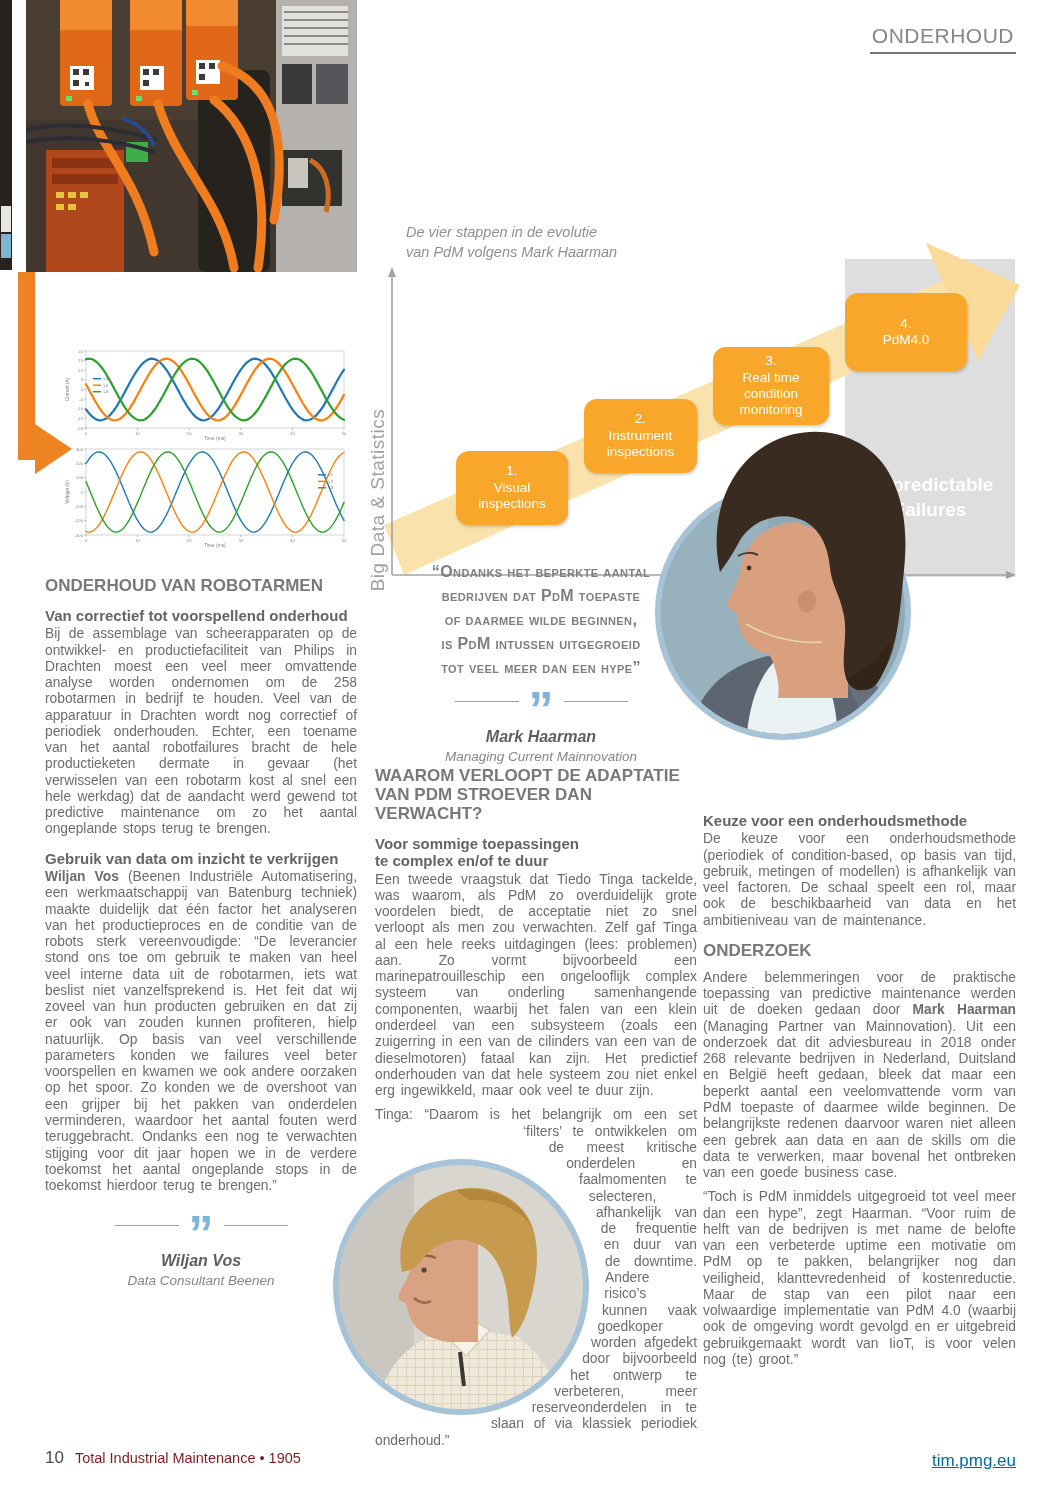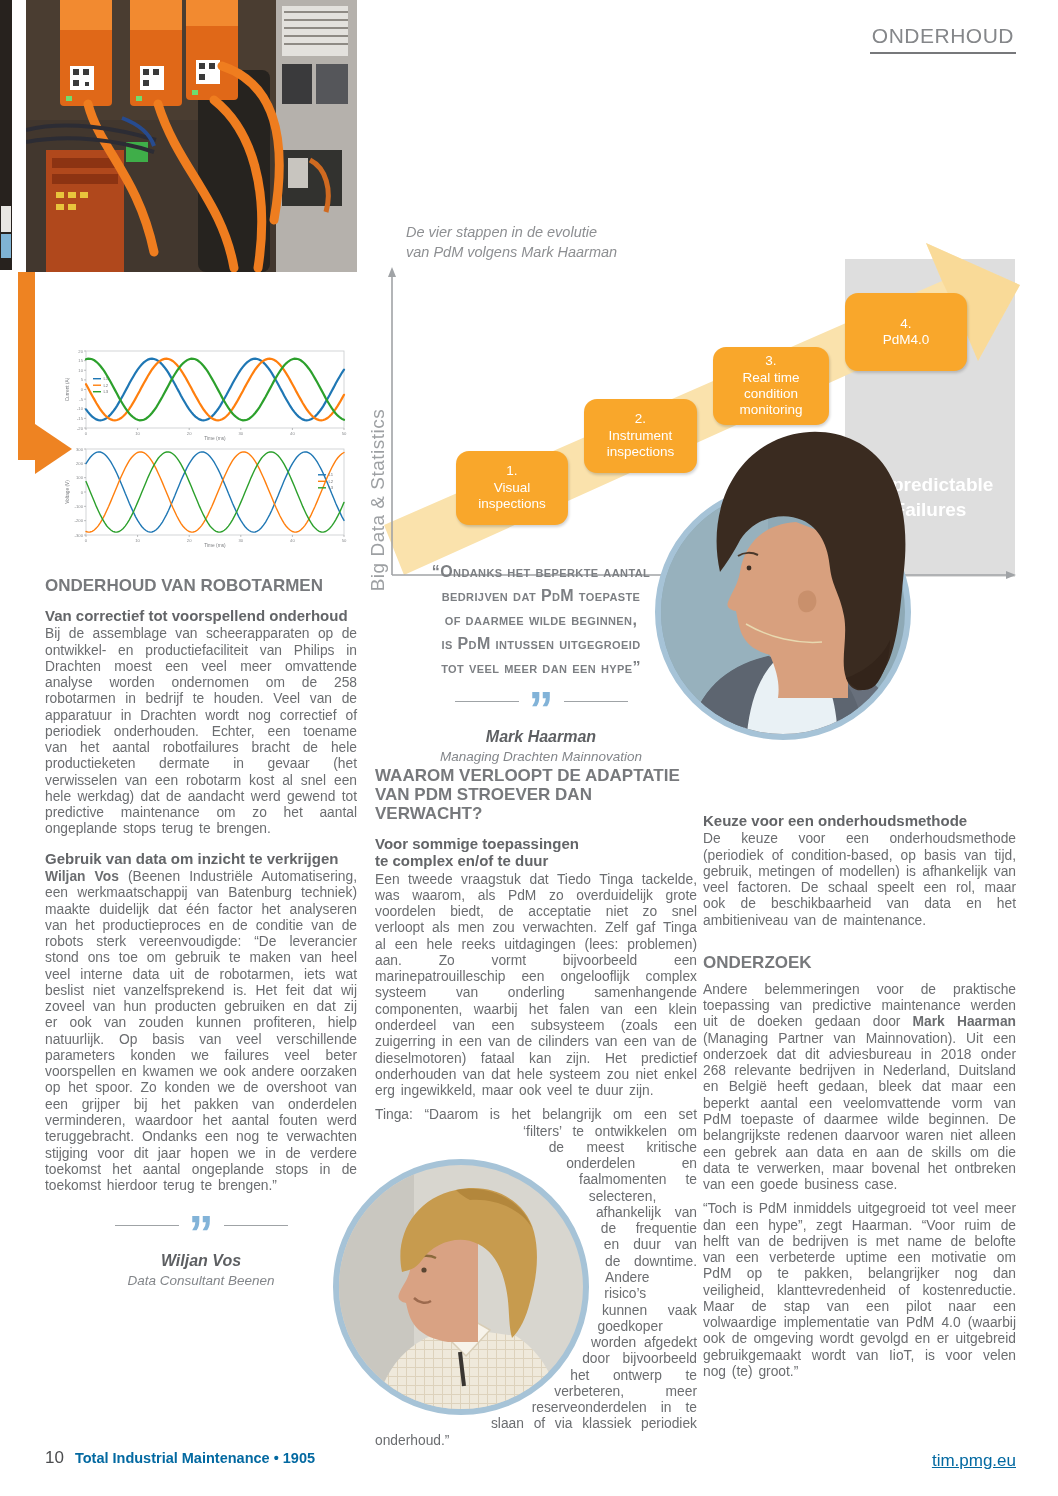--- a/index.html
+++ b/index.html
@@ -75,21 +75,21 @@
   h3.sub{font-size:15px;font-weight:bold;color:#636568;margin:12px 0 2px 0;line-height:1.15;}
   p.body{font-size:13.8px;color:#6b6d70;text-align:justify;line-height:1.18;
          word-spacing:2px;margin:2px 0 8px 0;}
   .lead{font-weight:bold;}
   #col-left .quote{margin-top:16px;}
   .vos-float{float:left;width:230px;height:322px;shape-outside:circle(148px at 82px 165px);}
 
   
   #footer-left{left:45px;top:1448px;display:flex;align-items:baseline;gap:11px;}
   #page-number{font-size:17px;color:#4b4c4e;}
-  #journal{font-size:14.5px;color:#0369a1;font-weight:bold;}
+  #journal{font-size:14.5px;color:#7f1d1d;}
   #website{right:42px;top:1451px;font-size:17px;color:#0369a1;text-decoration:underline;}
 </style>
 </head>
 <body>
 
 <div id="page">
 
   <div class="abs" id="photo-strip">
     <div class="m1"></div>
       <div class="m2"></div>
@@ -327,21 +327,21 @@
 bedrijven dat PdM toepaste
 of daarmee wilde beginnen,
 is PdM intussen uitgegroeid
 tot veel meer dan een hype”</div>
     <div class="q-divider">
       <div class="q-line"></div>
       <div class="q-glyph">”</div>
       <div class="q-line"></div>
     </div>
     <div class="q-name">Mark Haarman</div>
-    <div class="q-role">Managing Drachten Mainnovation</div>
+    <div class="q-role">Managing Current Mainnovation</div>
   </div>
 
   <div class="abs col" id="col-left">
     <h2 class="section">ONDERHOUD VAN ROBOTARMEN</h2>
     <h3 class="sub">Van correctief tot voorspellend onderhoud</h3>
     <p class="body">Bij de assemblage van scheerapparaten op de ontwikkel- en productiefaciliteit van Philips in Drachten moest een veel meer omvattende analyse worden ondernomen om de 258 robotarmen in bedrijf te houden. Veel van de apparatuur in Drachten wordt nog correctief of periodiek onderhouden. Echter, een toename van het aantal robotfailures bracht de hele productieketen dermate in gevaar (het verwisselen van een robotarm kost al snel een hele werkdag) dat de aandacht werd gewend tot predictive maintenance om zo het aantal ongeplande stops terug te brengen.</p>
     <h3 class="sub">Gebruik van data om inzicht te verkrijgen</h3>
     <p class="body"><span class="lead">Wiljan Vos </span><span>(Beenen Industriële Automatisering, een werkmaatschappij van Batenburg techniek) maakte duidelijk dat één factor het analyseren van het productieproces en de conditie van de robots sterk vereenvoudigde: “De leverancier stond ons toe om gebruik te maken van heel veel interne data uit de robotarmen, iets wat beslist niet vanzelfsprekend is. Het feit dat wij zoveel van hun producten gebruiken en dat zij er ook van zouden kunnen profiteren, hielp natuurlijk. Op basis van veel verschillende parameters konden we failures veel beter voorspellen en kwamen we ook andere oorzaken op het spoor. Zo konden we de overshoot van een grijper bij het pakken van onderdelen verminderen, waardoor het aantal fouten werd teruggebracht. Ondanks een nog te verwachten stijging voor dit jaar hopen we in de verdere toekomst het aantal ongeplande stops in de toekomst hierdoor terug te brengen.”</span></p>
     <div class="quote">
       <div class="q-divider">
@@ -359,21 +359,21 @@
 VAN PDM STROEVER DAN VERWACHT?</h2>
     <h3 class="sub pre">Voor sommige toepassingen
 te complex en/of te duur</h3>
     <p class="body">Een tweede vraagstuk dat Tiedo Tinga tackelde, was waarom, als PdM zo overduidelijk grote voordelen biedt, de acceptatie niet zo snel verloopt als men zou verwachten. Zelf gaf Tinga al een hele reeks uitdagingen (lees: problemen) aan. Zo vormt bijvoorbeeld een marinepatrouilleschip een ongelooflijk complex systeem van onderling samenhangende componenten, waarbij het falen van een klein onderdeel van een subsysteem (zoals een zuigerring in een van de cilinders van een van de dieselmotoren) fataal kan zijn. Het predictief onderhouden van dat hele systeem zou niet enkel erg ingewikkeld, maar ook veel te duur zijn.</p>
     <p class="body"><span class="vos-float"></span><span>Tinga: “Daarom is het belangrijk om een set ‘filters’ te ontwikkelen om de meest kritische onderdelen en faalmomenten te selecteren, afhankelijk van de frequentie en duur van de downtime. Andere risico’s kunnen vaak goedkoper worden afgedekt door bijvoorbeeld het ontwerp te verbeteren, meer reserveonderdelen in te slaan of via klassiek periodiek onderhoud.”</span></p>
   </div>
 
   <div class="abs col" id="col-right">
     <h3 class="sub" style="margin-top:0">Keuze voor een onderhoudsmethode</h3>
     <p class="body">De keuze voor een onderhoudsmethode (periodiek of condition-based, op basis van tijd, gebruik, metingen of modellen) is afhankelijk van veel factoren. De schaal speelt een rol, maar ook de beschikbaarheid van data en het ambitieniveau van de maintenance.</p>
-    <h2 class="section" style="margin-top:24px">ONDERZOEK</h2>
+    <h2 class="section" style="margin-top:12px">ONDERZOEK</h2>
     <p class="body"><span>Andere belemmeringen voor de praktische toepassing van predictive maintenance werden uit de doeken gedaan door </span><span class="lead">Mark Haarman</span><span> (Managing Partner van Mainnovation). Uit een onderzoek dat dit adviesbureau in 2018 onder 268 relevante bedrijven in Nederland, Duitsland en België heeft gedaan, bleek dat maar een beperkt aantal een veelomvattende vorm van PdM toepaste of daarmee wilde beginnen. De belangrijkste redenen daarvoor waren niet alleen een gebrek aan data en aan de skills om die data te verwerken, maar bovenal het ontbreken van een goede business case.</span></p>
     <p class="body">“Toch is PdM inmiddels uitgegroeid tot veel meer dan een hype”, zegt Haarman. “Voor ruim de helft van de bedrijven is met name de belofte van een verbeterde uptime een motivatie om PdM op te pakken, belangrijker nog dan veiligheid, klanttevredenheid of kostenreductie. Maar de stap van een pilot naar een volwaardige implementatie van PdM 4.0 (waarbij ook de omgeving wordt gevolgd en er uitgebreid gebruikgemaakt wordt van IioT, is voor velen nog (te) groot.”</p>
   </div>
 
   <div class="abs" id="vos-photo">
     <svg width="262" height="262" viewBox="0 0 262 262">
       <defs>
         <clipPath id="vclip">
             <circle cx="131" cy="131" r="122"></circle>
           </clipPath>

